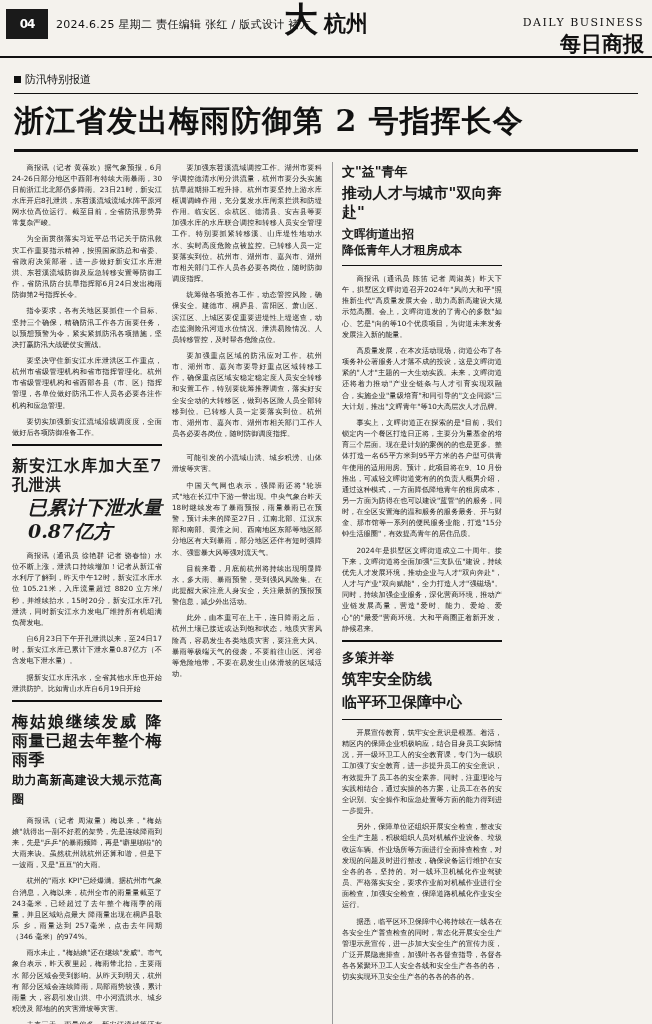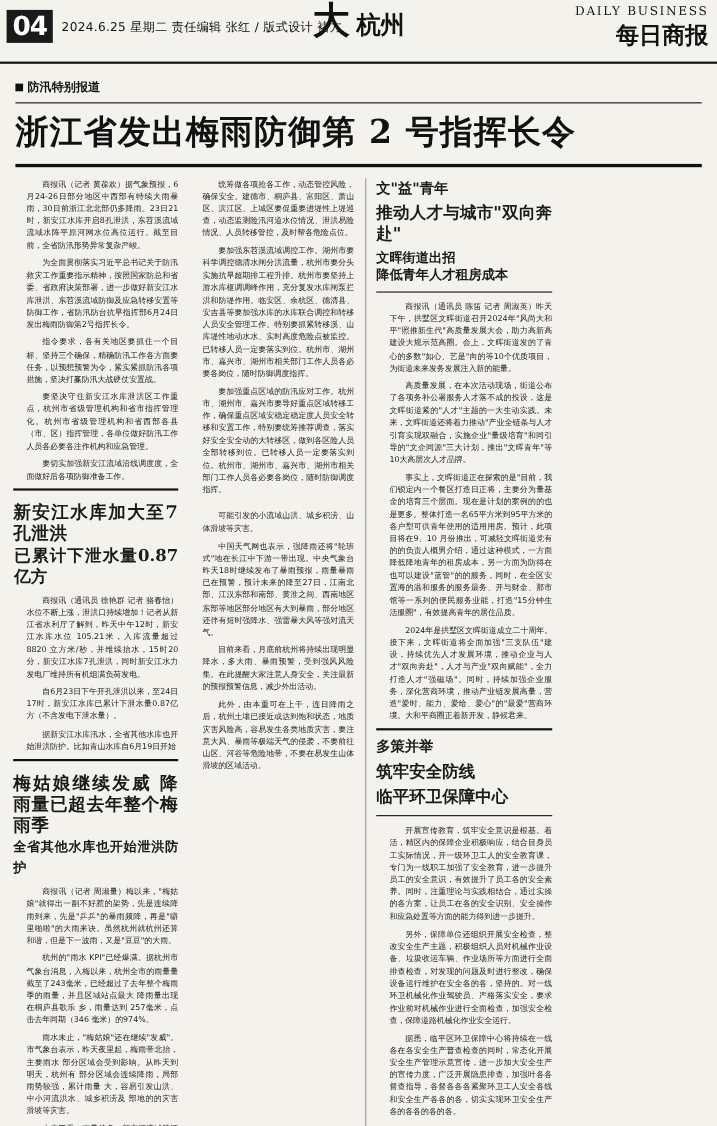--- a/index.html
+++ b/index.html
@@ -14,21 +14,21 @@
   
   .masthead{
     position:relative;
     height:56px;
     border-bottom:2px solid #111;
     display:flex;align-items:center;
   }
   .page-num{
     width:42px;height:30px;margin-left:6px;margin-top:-8px;
     background:#1a1a1a;color:#fff;
-    font-size:24px;font-weight:bold;
+    font-size:12px;font-weight:bold;
     display:flex;align-items:center;justify-content:center;
     letter-spacing:-1px;
   }
   .mast-date{
     margin-left:8px;margin-top:-8px;
     font-size:11px;color:#111;letter-spacing:.3px;
     white-space:nowrap;
   }
   .mast-center{
     position:absolute;left:50%;top:2px;transform:translateX(-50%);
@@ -36,34 +36,34 @@
   }
   .mast-logo{
     font-family:"DejaVu Serif","Liberation Serif",serif;
     font-size:34px;font-weight:bold;line-height:1;
   }
   .mast-city{
     font-family:"DejaVu Serif","Liberation Serif",serif;
     font-size:22px;font-weight:bold;line-height:1.2;
   }
   .mast-right{
-    position:absolute;right:8px;top:4px;text-align:right;margin-left:12px;
+    position:absolute;right:8px;top:16px;text-align:right;margin-left:12px;
   }
   .mast-en{
     font-family:"DejaVu Serif","Liberation Serif",serif;
     font-size:11px;letter-spacing:1.5px;color:#111;
   }
   .mast-cn{
     font-family:"DejaVu Serif","Liberation Serif",serif;
     font-size:21px;font-weight:bold;line-height:1.2;margin-top:2px;
   }
   
   .section-tag{
     margin:14px 0 0 14px;
-    font-size:11px;font-weight:bold;color:#111;
+    font-size:11px;font-weight:normal;color:#111;
   }
   .section-tag .sq{
     display:inline-block;width:7px;height:7px;background:#111;margin-right:4px;
   }
   .rule-under{
     margin:6px 14px 0 14px;border-top:1px solid #111;
   }
   
   .headline{
     margin:10px 14px 0 14px;
@@ -80,31 +80,31 @@
     margin:10px 12px 0 12px;
     gap:10px;
   }
   .col{
     font-size:7.2px;line-height:1.55;text-align:justify;
     color:#1a1a1a;
   }
   .col-a{width:150px;}
   .col-b{width:150px;}
   .col-d{width:160px;border-left:1px solid #999;padding-left:9px;}
-  p{margin:0 0 5px 12px;text-indent:2em;}
+  p{margin:0 0 5px 0;text-indent:2em;}
   
   .sub-hl{
     font-family:"DejaVu Serif","Liberation Serif",serif;
     font-weight:bold;font-size:16px;line-height:1.2;
     letter-spacing:.5px;margin:10px 0 2px 0;text-indent:0;
   }
   .sub-hl2{
     font-family:"DejaVu Serif","Liberation Serif",serif;
-    font-weight:bold;font-size:15px;line-height:1.25;
-    margin:0 0 6px 1px;text-indent:0;
+    font-weight:bold;font-size:19px;line-height:1.25;
+    margin:0 0 6px 16px;text-indent:0;font-style:italic;
   }
   .sub-rule{border-top:2px solid #111;margin:6px 0 6px 0;}
   .sub-sub{
     font-family:"DejaVu Serif","Liberation Serif",serif;
     font-size:12px;font-weight:bold;margin:0 0 6px 0;text-indent:0;
   }
   
   .r-kicker{
     font-family:"DejaVu Serif","Liberation Serif",serif;
     font-size:13px;font-weight:bold;margin:0 0 2px 0;text-indent:0;
@@ -155,30 +155,30 @@
 
     <div class="sub-rule"></div>
     <div class="sub-hl">新安江水库加大至7孔泄洪</div>
     <div class="sub-hl2">已累计下泄水量0.87亿方</div>
     <p>商报讯（通讯员 徐艳群 记者 骆春怡）水位不断上涨，泄洪口持续增加！记者从新江省水利厅了解到，昨天中午12时，新安江水库水位 105.21米，入库流量超过 8820 立方米/秒，并维续抬水，15时20分，新安江水库7孔泄洪，同时新安江水力发电厂维持所有机组满负荷发电。</p>
     <p>自6月23日下午开孔泄洪以来，至24日17时，新安江水库已累计下泄水量0.87亿方（不含发电下泄水量）。</p>
     <p>据新安江水库汛水，全省其他水库也开始泄洪防护。比如青山水库自6月19日开始</p>
 
     <div class="sub-rule"></div>
     <div class="sub-hl">梅姑娘继续发威  降雨量已超去年整个梅雨季</div>
-    <div class="sub-sub">全省其他水库也开始泄洪防护</div>
+    <div class="sub-sub">助力高新高建设大规示范高圈</div>
     <p>商报讯（记者 周淑量）梅以来，"梅姑娘"就得出一副不好惹的架势，先是连续降雨到来，先是"乒乒"的暴雨频降，再是"噼里啪啦"的大雨来诀。虽然杭州就杭州还算和谐，但是下一波雨，又是"豆豆"的大雨。</p>
     <p>杭州的"雨水 KPI"已经爆满。据杭州市气象台消息，入梅以来，杭州全市的雨量量截至了243毫米，已经超过了去年整个梅雨季的雨量，并且区域站点最大 降雨量出现在桐庐县歌乐 乡，雨量达到 257毫米，点击去年同期（346 毫米）的974%。</p>
     <p>雨水未止，"梅姑娘"还在继续"发威"。市气象台表示，昨天夜里起，梅雨带北抬，主要雨水 部分区域会受到影响。从昨天到明天，杭州有 部分区域会连续降雨，局部雨势较强，累计雨量 大，容易引发山洪、中小河流洪水、城乡积涝及 部地的的灾害滑坡等灾害。</p>
     <p>未来三天，雨量偏多、新安江流域等还有持续强降雨。浙西北可能出现强降雨水，浙江省气象台提醒，反复，积累频繁，新安江流域等大概率还将有大暴雨。另外，建议继续防范，未来26个最（市、区）有雷阵雨，中雨到大雨。</p>
   </div>
 
   <div class="col col-b">
+    <p>要加强东苕溪流域调控工作。湖州市要科学调控德清水闸分洪流量，杭州市要分头实施抗旱超期排工程升排。杭州市要坚持上游水库枢调调峰作用，充分复发水库闸泵拦洪和防堤作用。临安区、余杭区、德清县、安吉县等要加强水库的水库联合调控和转移人员安全管理工作。特别要抓紧转移溪、山库堤性地动水水、实时高度危险点被监控。已转移人员一定要落实到位。杭州市、湖州市、嘉兴市、湖州市相关部门工作人员各必要各岗位，随时防御调度指挥。</p>
     <p>统筹做各项抢各工作，动态管控风险，确保安全。建德市、桐庐县、富阳区、萧山区、滨江区、上城区要促重要进堤性上堤巡查，动态监测险汛河道水位情况、泄洪易险情况、人员转移管控，及时帮各危险点位。</p>
-    <p>要加强东苕溪流域调控工作。湖州市要科学调控德清水闸分洪流量，杭州市要分头实施抗旱超期排工程升排。杭州市要坚持上游水库枢调调峰作用，充分复发水库闸泵拦洪和防堤作用。临安区、余杭区、德清县、安吉县等要加强水库的水库联合调控和转移人员安全管理工作。特别要抓紧转移溪、山库堤性地动水水、实时高度危险点被监控。已转移人员一定要落实到位。杭州市、湖州市、嘉兴市、湖州市相关部门工作人员各必要各岗位，随时防御调度指挥。</p>
     <p>要加强重点区域的防汛应对工作。杭州市、湖州市、嘉兴市要导好重点区域转移工作，确保重点区域安稳定稳定度人员安全转移和安置工作，特别要统筹推荐调查，落实好安全安全动的大转移区，做到各区险人员全部转移到位。已转移人员一定要落实到位。杭州市、湖州市、嘉兴市、湖州市相关部门工作人员各必要各岗位，随时防御调度指挥。</p>
     <div class="gap"></div>
     <p>可能引发的小流域山洪、城乡积涝、山体滑坡等灾害。</p>
     <p>中国天气网也表示，强降雨还将"轮班式"地在长江中下游一带出现。中央气象台昨天18时继续发布了暴雨预报，雨量暴雨已在预警，预计未来的降至27日，江南北部、江汉东部和南部、黄淮之间、西南地区东部等地区部分地区有大到暴雨，部分地区还伴有短时强降水、强雷暴大风等强对流天气。</p>
     <p>目前来看，月底前杭州将持续出现明显降水，多大雨、暴雨预警，受到强风风险集。在此提醒大家注意人身安全，关注最新的预报预警信息，减少外出活动。</p>
     <p>此外，由本重可在上干，连日降雨之后，杭州土壤已接近或达到饱和状态，地质灾害风险高，容易发生各类地质灾害，要注意大风、暴雨等极端天气的侵袭，不要前往山区、河谷等危险地带，不要在易发生山体滑坡的区域活动。</p>
   </div>
 
   <div class="col col-d">
     <div class="r-kicker">文"益"青年</div>

